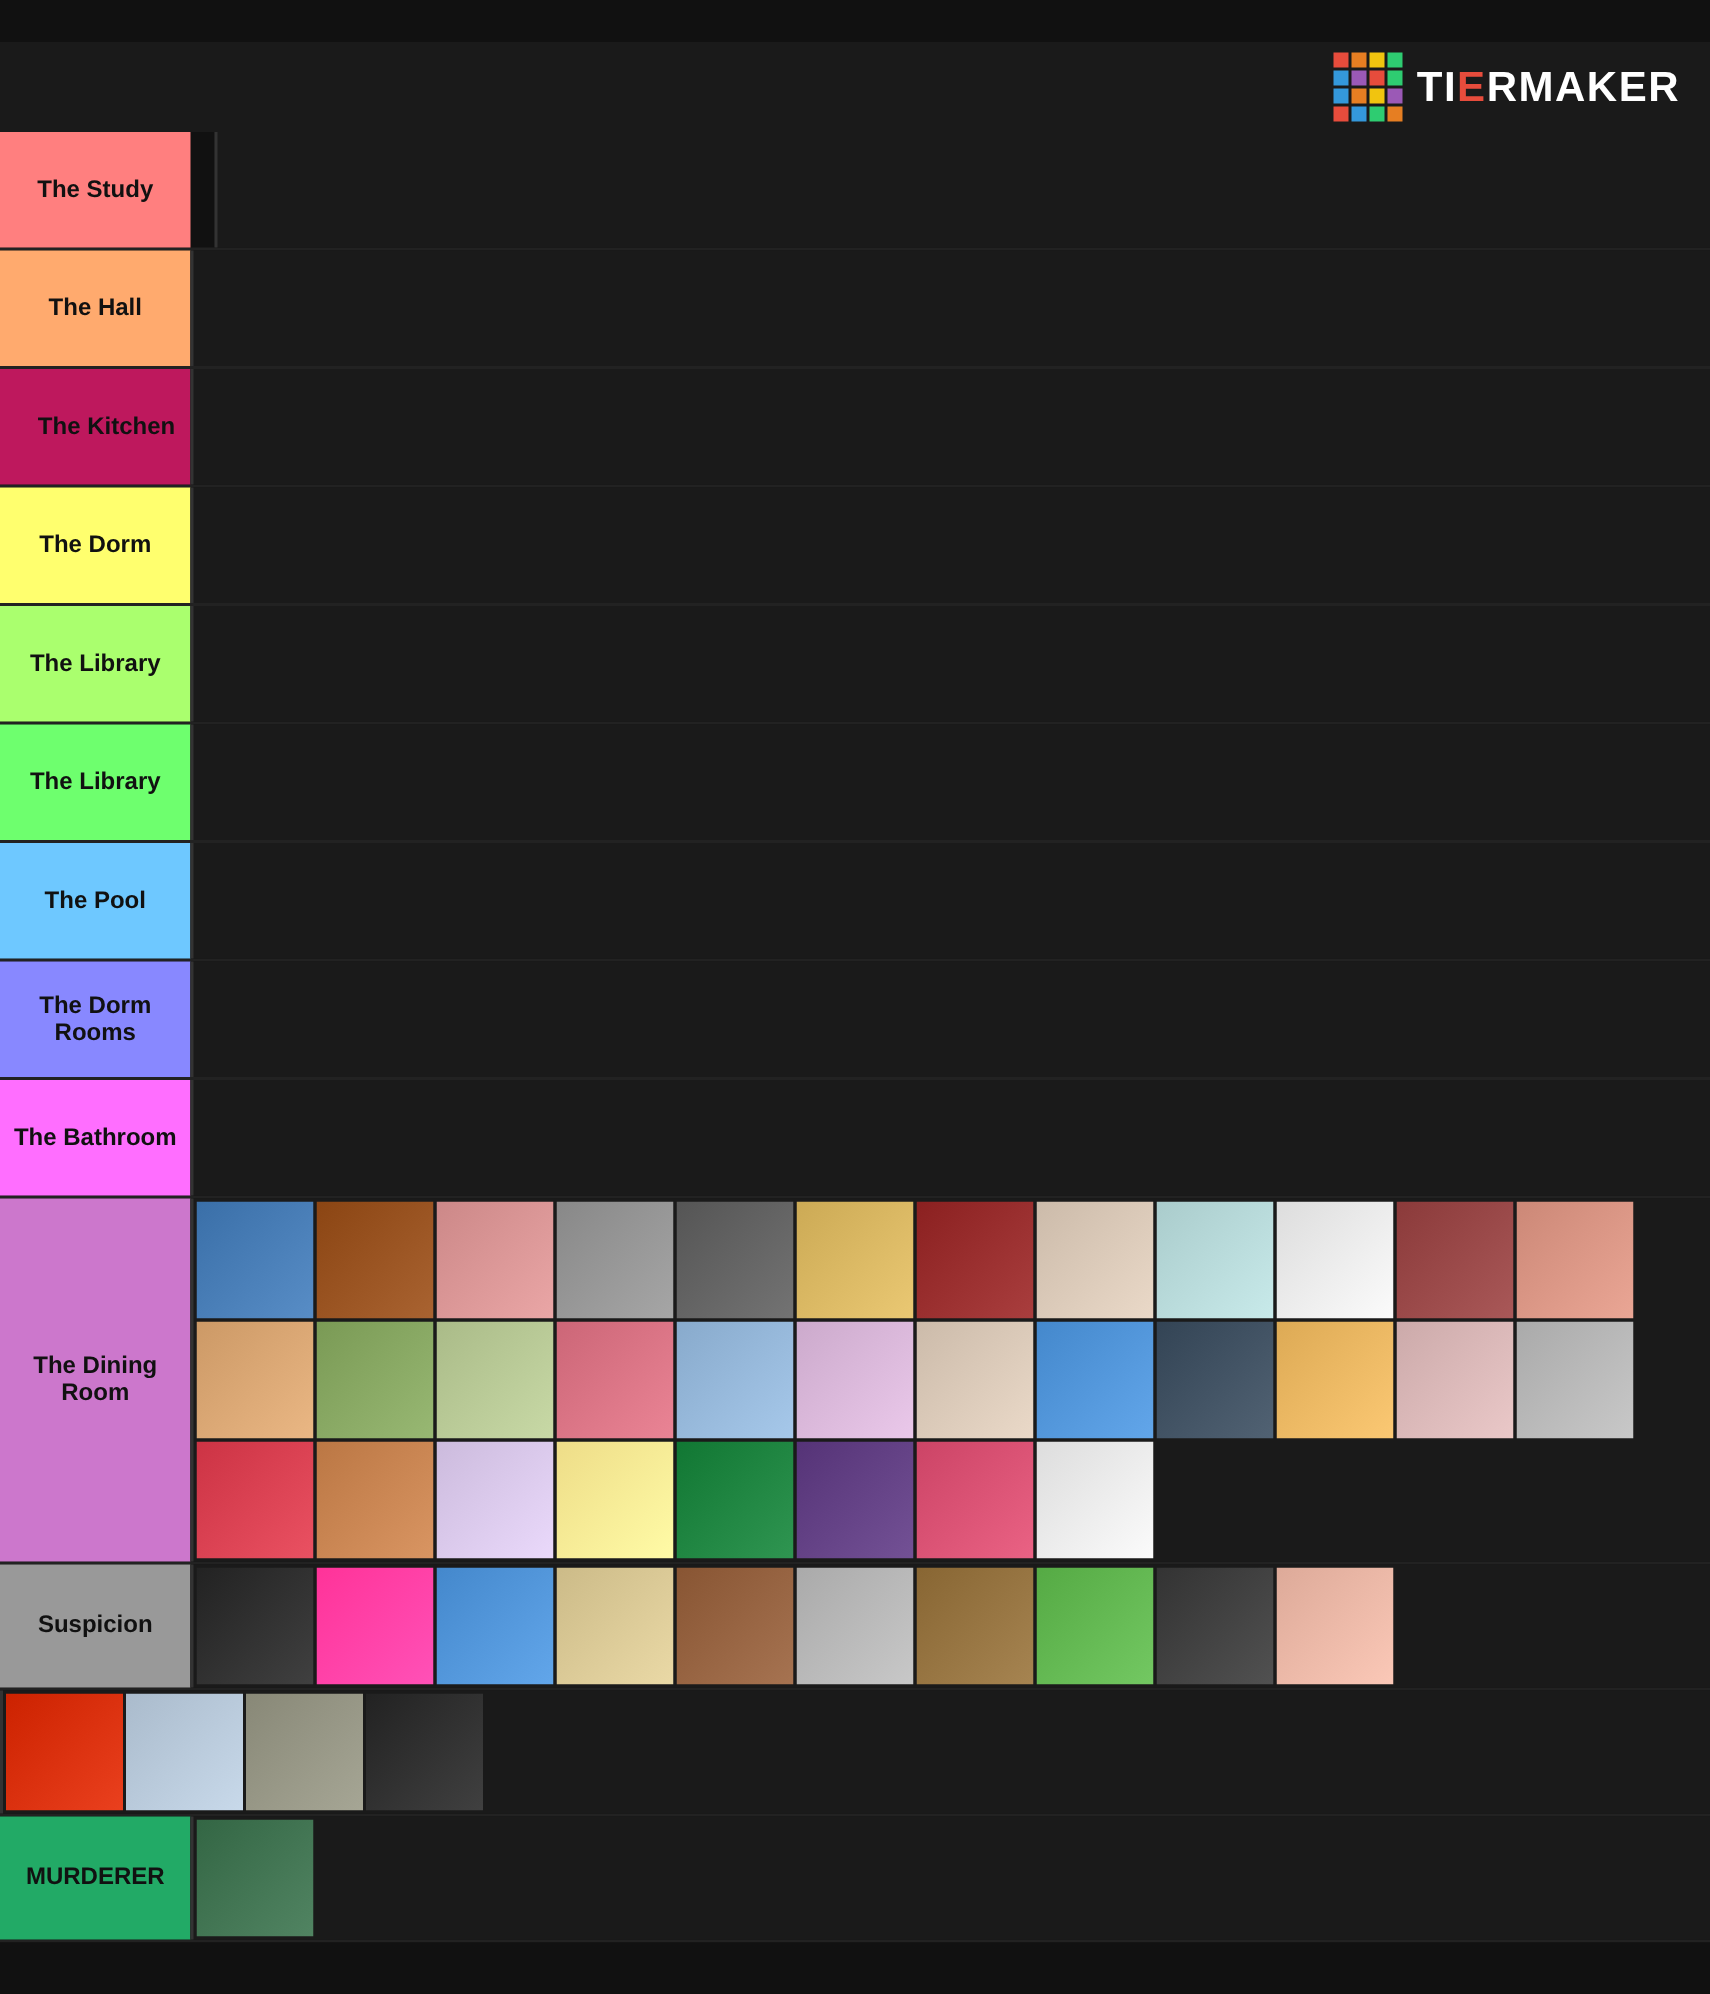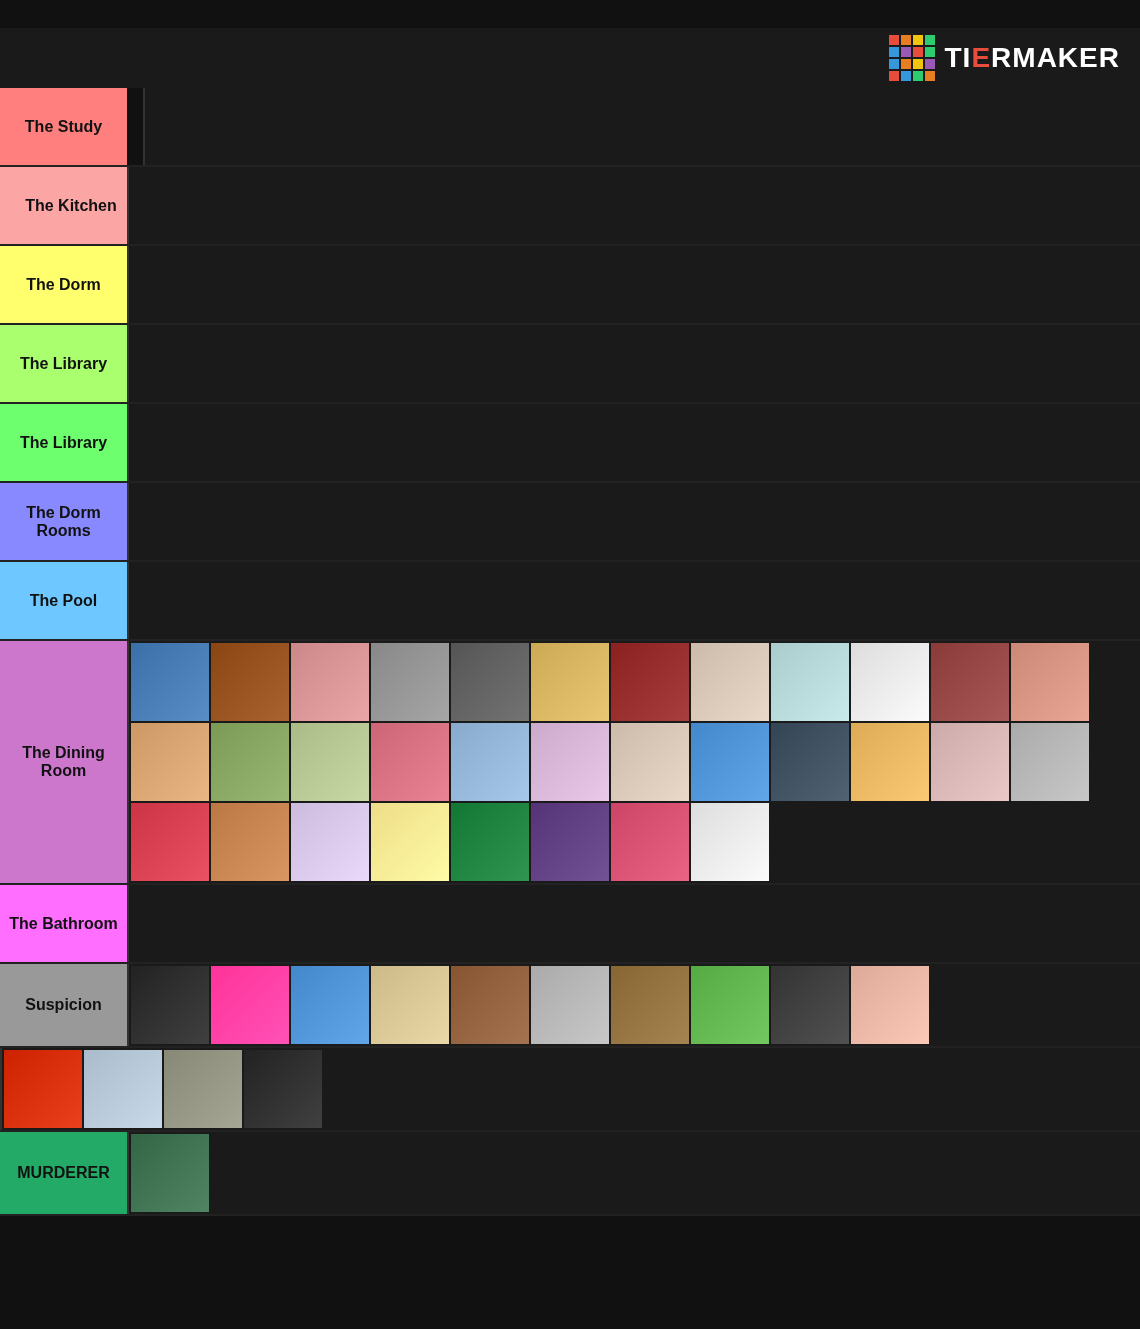--- a/index.html
+++ b/index.html
@@ -126,41 +126,49 @@
     </div>
   </div>
 </div>
 
 <div id="tier-list">
     <div class="tier-row" style="min-height: 79px; gap: 16px;">
       <div class="tier-label" style="background: rgb(255, 127, 127);">The Study</div>
       <div class="tier-content"></div>
     </div>
     <div class="tier-row" style="min-height: 79px;">
-      <div class="tier-label" style="background: #fca5a5; padding-left: 23px;">The Kitchen</div>
+      <div class="tier-label" style="background: rgb(255, 170, 110);">The Hall</div>
+      <div class="tier-content"></div>
+    </div>
+    <div class="tier-row" style="min-height: 79px;">
+      <div class="tier-label" style="background: #be185d; padding-left: 23px;">The Kitchen</div>
       <div class="tier-content"></div>
     </div>
     <div class="tier-row" style="min-height: 79px;">
       <div class="tier-label" style="background: rgb(255, 255, 110);">The Dorm</div>
       <div class="tier-content"></div>
     </div>
     <div class="tier-row" style="min-height: 79px;">
       <div class="tier-label" style="background: rgb(170, 255, 110);">The Library</div>
       <div class="tier-content"></div>
     </div>
     <div class="tier-row" style="min-height: 79px;">
       <div class="tier-label" style="background: rgb(110, 255, 110);">The Library</div>
       <div class="tier-content"></div>
     </div>
     <div class="tier-row" style="min-height: 79px;">
+      <div class="tier-label" style="background: rgb(110, 200, 255);">The Pool</div>
+      <div class="tier-content"></div>
+    </div>
+    <div class="tier-row" style="min-height: 79px;">
       <div class="tier-label" style="background: rgb(136, 136, 255);">The Dorm Rooms</div>
       <div class="tier-content"></div>
     </div>
     <div class="tier-row" style="min-height: 79px;">
-      <div class="tier-label" style="background: rgb(110, 200, 255);">The Pool</div>
+      <div class="tier-label" style="background: rgb(255, 110, 255);">The Bathroom</div>
       <div class="tier-content"></div>
     </div>
     <div class="tier-row" style="min-height: 79px;">
       <div class="tier-label" style="background: rgb(204, 119, 204);">The Dining Room</div>
       <div class="tier-content">
         <div class="card" style="background: rgb(58, 111, 168);">
           <div class="card-art" style="background: linear-gradient(135deg, rgb(58, 111, 168) 0%, rgb(88, 141, 198) 100%); width: 100%; height: 100%;"></div>
         </div>
         <div class="card" style="background: rgb(139, 69, 19);">
           <div class="card-art" style="background: linear-gradient(135deg, rgb(139, 69, 19) 0%, rgb(169, 99, 49) 100%); width: 100%; height: 100%;"></div>
@@ -251,24 +259,20 @@
         </div>
         <div class="card" style="background: rgb(204, 68, 102);">
           <div class="card-art" style="background: linear-gradient(135deg, rgb(204, 68, 102) 0%, rgb(234, 98, 132) 100%); width: 100%; height: 100%;"></div>
         </div>
         <div class="card" style="background: rgb(221, 221, 221);">
           <div class="card-art" style="background: linear-gradient(135deg, rgb(221, 221, 221) 0%, rgb(251, 251, 251) 100%); width: 100%; height: 100%;"></div>
         </div>
       </div>
     </div>
     <div class="tier-row" style="min-height: 79px;">
-      <div class="tier-label" style="background: rgb(255, 110, 255);">The Bathroom</div>
-      <div class="tier-content"></div>
-    </div>
-    <div class="tier-row" style="min-height: 79px;">
       <div class="tier-label" style="background: rgb(153, 153, 153);">Suspicion</div>
       <div class="tier-content">
         <div class="card" style="background: rgb(34, 34, 34);">
           <div class="card-art" style="background: linear-gradient(135deg, rgb(34, 34, 34) 0%, rgb(64, 64, 64) 100%); width: 100%; height: 100%;"></div>
         </div>
         <div class="card" style="background: rgb(255, 51, 153);">
           <div class="card-art" style="background: linear-gradient(135deg, rgb(255, 51, 153) 0%, rgb(255, 81, 183) 100%); width: 100%; height: 100%;"></div>
         </div>
         <div class="card" style="background: rgb(68, 136, 204);">
           <div class="card-art" style="background: linear-gradient(135deg, rgb(68, 136, 204) 0%, rgb(98, 166, 234) 100%); width: 100%; height: 100%;"></div>

